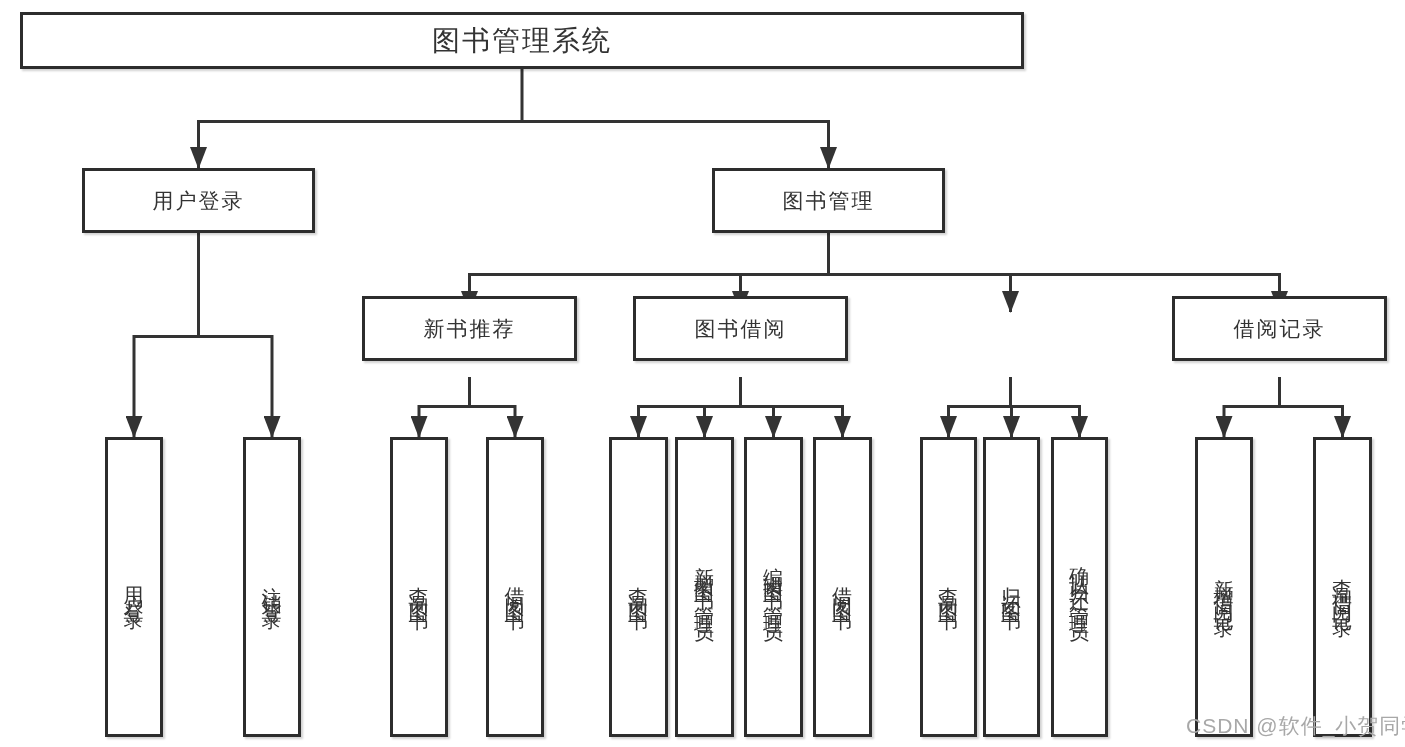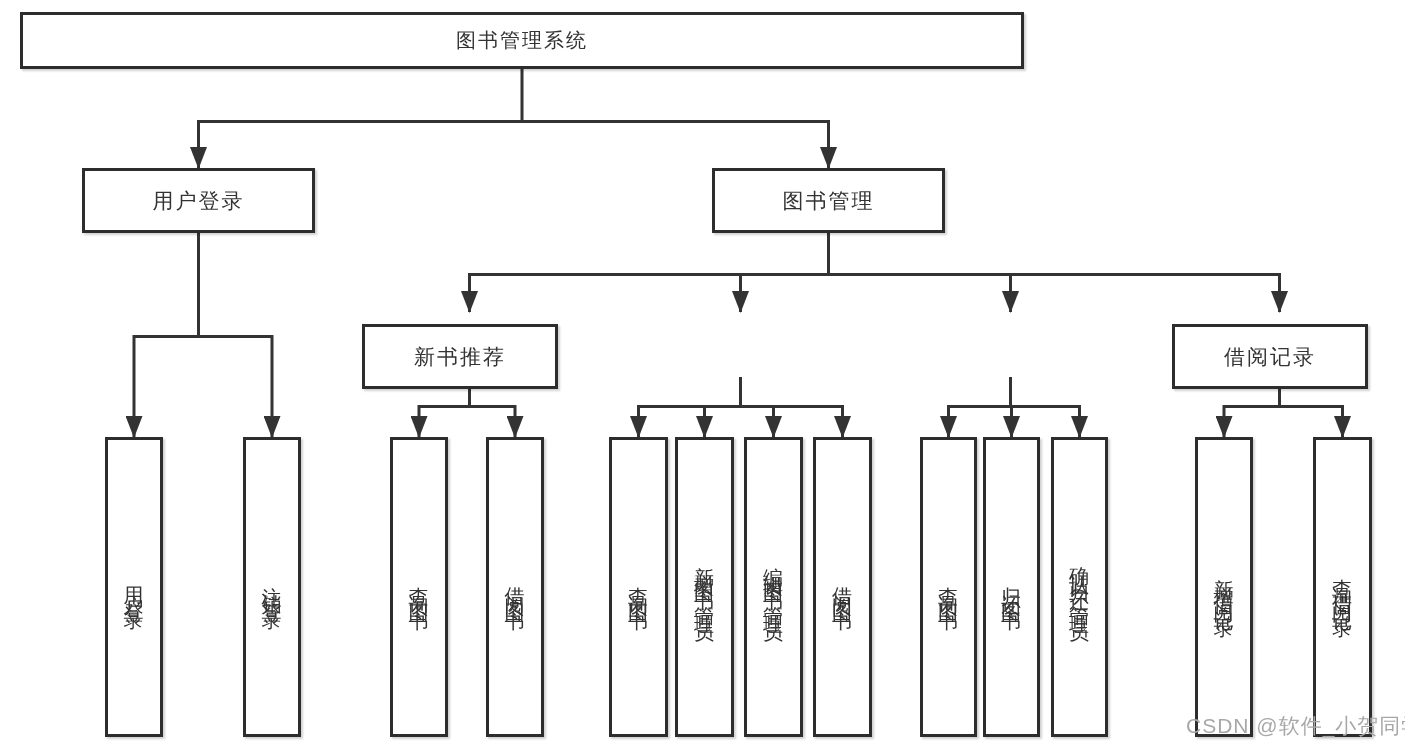--- a/index.html
+++ b/index.html
@@ -15,23 +15,23 @@
     position:absolute;
     box-sizing:border-box;
     border:3px solid #2d2d2d;
     background:#ffffff;
     color:#333333;
     display:flex;align-items:center;justify-content:center;
     font-size:21px;letter-spacing:2px;
     box-shadow:2px 2px 2px rgba(0,0,0,0.18);
     text-align:center;
   }
-  .hnode{height:65px;top:324px;width:196px;}
+  .hnode{height:65px;top:296px;width:215px;}
   .l2{top:168px;width:233px;}
-  .root{left:20px;top:12px;width:1004px;height:57px;font-size:20px;}
+  .root{left:20px;top:12px;width:1004px;height:57px;font-size:28px;}
   .vert{
     top:437px;height:300px;width:58px;
     writing-mode:vertical-rl;
     text-orientation:mixed;
     font-size:20px;letter-spacing:8px;
     line-height:1;
   }
   .watermark{
     position:absolute;left:1186px;top:712px;
     color:#a8a8a8;font-size:21px;letter-spacing:1px;
@@ -90,20 +90,21 @@
       <line x1="1342.5" y1="405" x2="1342.5" y2="437" marker-end="url(#arw)"></line>
     </g>
   </svg>
 
   <div class="node root">图书管理系统</div>
 
   <div class="node hnode l2" style="left:82px">用户登录</div>
   <div class="node hnode l2" style="left:712px">图书管理</div>
 
   <div class="node hnode" style="left:362px">新书推荐</div>
+  <div class="node hnode" style="left:633px">图书借阅</div>
   <div class="node hnode" style="left:1172px">借阅记录</div>
 
   <div class="node vert" style="left:105px">用户登录</div>
   <div class="node vert" style="left:243px">注销登录</div>
 
   <div class="node vert" style="left:390px">查询图书</div>
   <div class="node vert" style="left:486px">借阅图书</div>
 
   <div class="node vert" style="left:609px;width:59px">查询图书</div>
   <div class="node vert" style="left:675px;width:59px">新增图书（管理员）</div>

